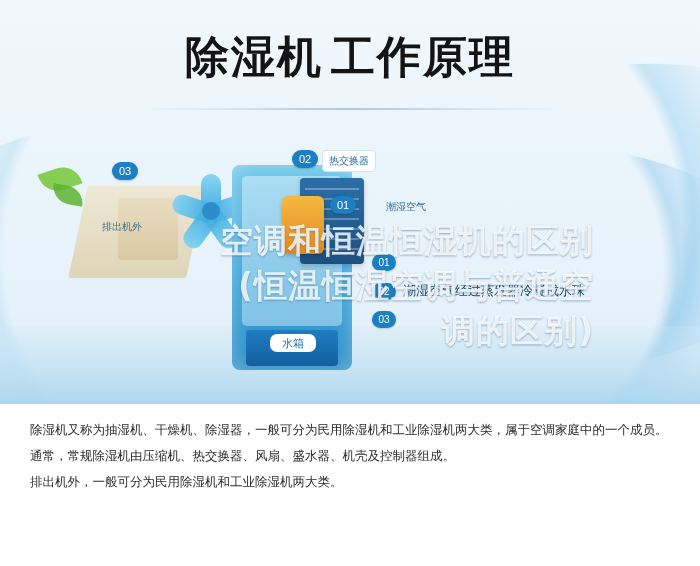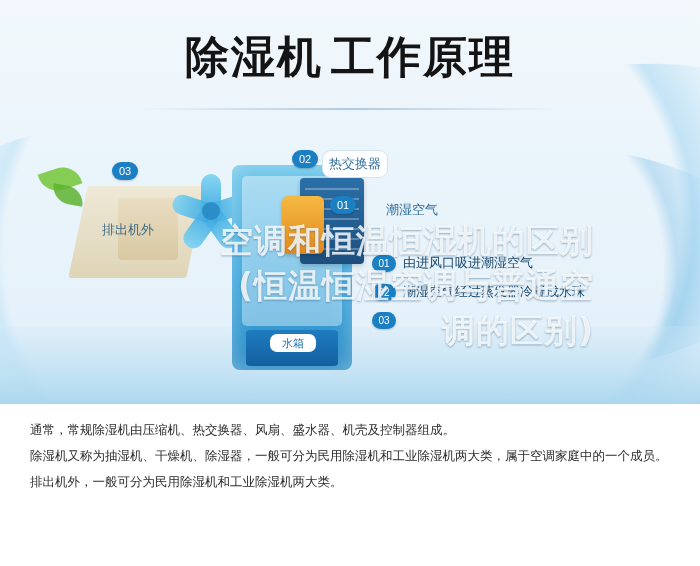--- a/index.html
+++ b/index.html
@@ -130,23 +130,23 @@
   .badge{
     position:absolute;width:26px;height:18px;border-radius:9px;
     background:#1b7fc4;color:#fff;font-size:11px;
     display:flex;align-items:center;justify-content:center;
     box-shadow:0 1px 2px rgba(0,0,0,.2);
   }
   .b03{left:112px;top:162px;}
   .b02{left:292px;top:150px;}
   .b01{left:330px;top:196px;}
   .tag-box{
-    position:absolute;height:28px;background:#fff;border-radius:9px;
+    position:absolute;height:22px;background:#fff;border-radius:4px;
     border:1px solid #cfe3f0;display:flex;align-items:center;justify-content:center;
-    font-size:13px;color:#2b6c9c;padding:0 6px;box-sizing:border-box;
+    font-size:10px;color:#2b6c9c;padding:0 6px;box-sizing:border-box;
   }
   .tag-heat{left:322px;top:150px;}
   .tag-dry{left:96px;top:216px;background:transparent;border:none;color:#3b6b86;}
   .tag-wet{left:380px;top:196px;background:transparent;border:none;color:#2b6c9c;}
   
   .steps{
     position:absolute;left:372px;top:254px;width:300px;
   }
   .step{
     display:flex;align-items:center;margin-bottom:11px;
@@ -229,38 +229,37 @@
     <div class="badge b02">02</div>
     <div class="badge b01">01</div>
 
     <div class="tag-box tag-heat">热交换器</div>
     <div class="tag-box tag-dry">排出机外</div>
     <div class="tag-box tag-wet">潮湿空气</div>
 
     <div class="steps">
       <div class="step">
         <div class="step-num">01</div>
-        <div class="step-txt">由进风口吸进潮湿空气</div>
       </div>
       <div class="step">
         <div class="step-num">02</div>
         <div class="step-txt">潮湿空气经过蒸发器冷凝成水珠</div>
       </div>
       <div class="step">
         <div class="step-num">03</div>
       </div>
     </div>
 
     <div class="watermark">
       <div>空调和恒温恒湿机的区别</div>
       <div>(恒温恒湿空调与普通空</div>
       <div>调的区别)</div>
     </div>
 
   </div>
 
   <div class="body-text">
+    <p>除湿机又称为抽湿机、干燥机、除湿器，一般可分为民用除湿机和工业除湿机两大类，属于空调家庭中的一个成员。</p>
     <p>通常，常规除湿机由压缩机、热交换器、风扇、盛水器、机壳及控制器组成。</p>
-    <p>除湿机又称为抽湿机、干燥机、除湿器，一般可分为民用除湿机和工业除湿机两大类，属于空调家庭中的一个成员。</p>
     <p>排出机外，一般可分为民用除湿机和工业除湿机两大类。</p>
   </div>
 
 </div>
 
 </body></html>

